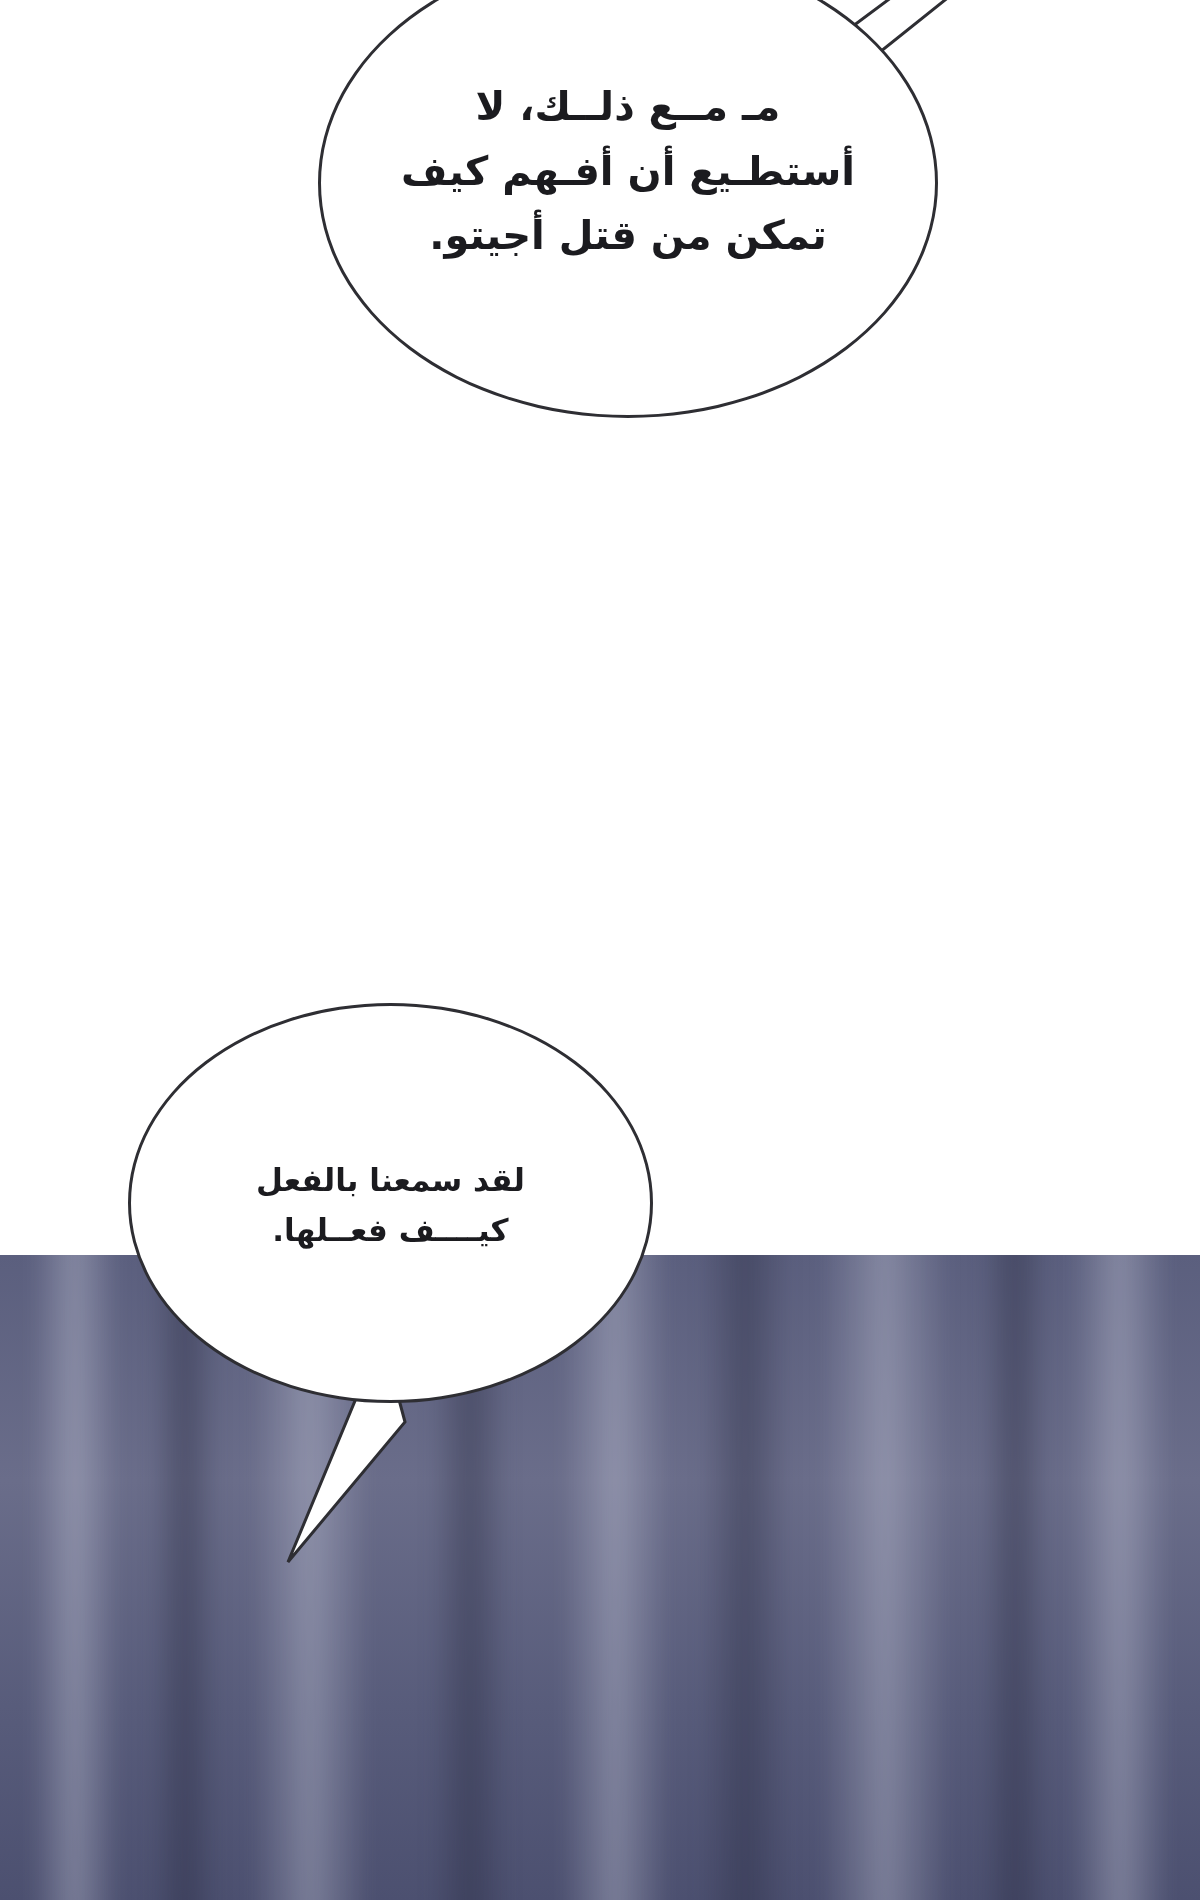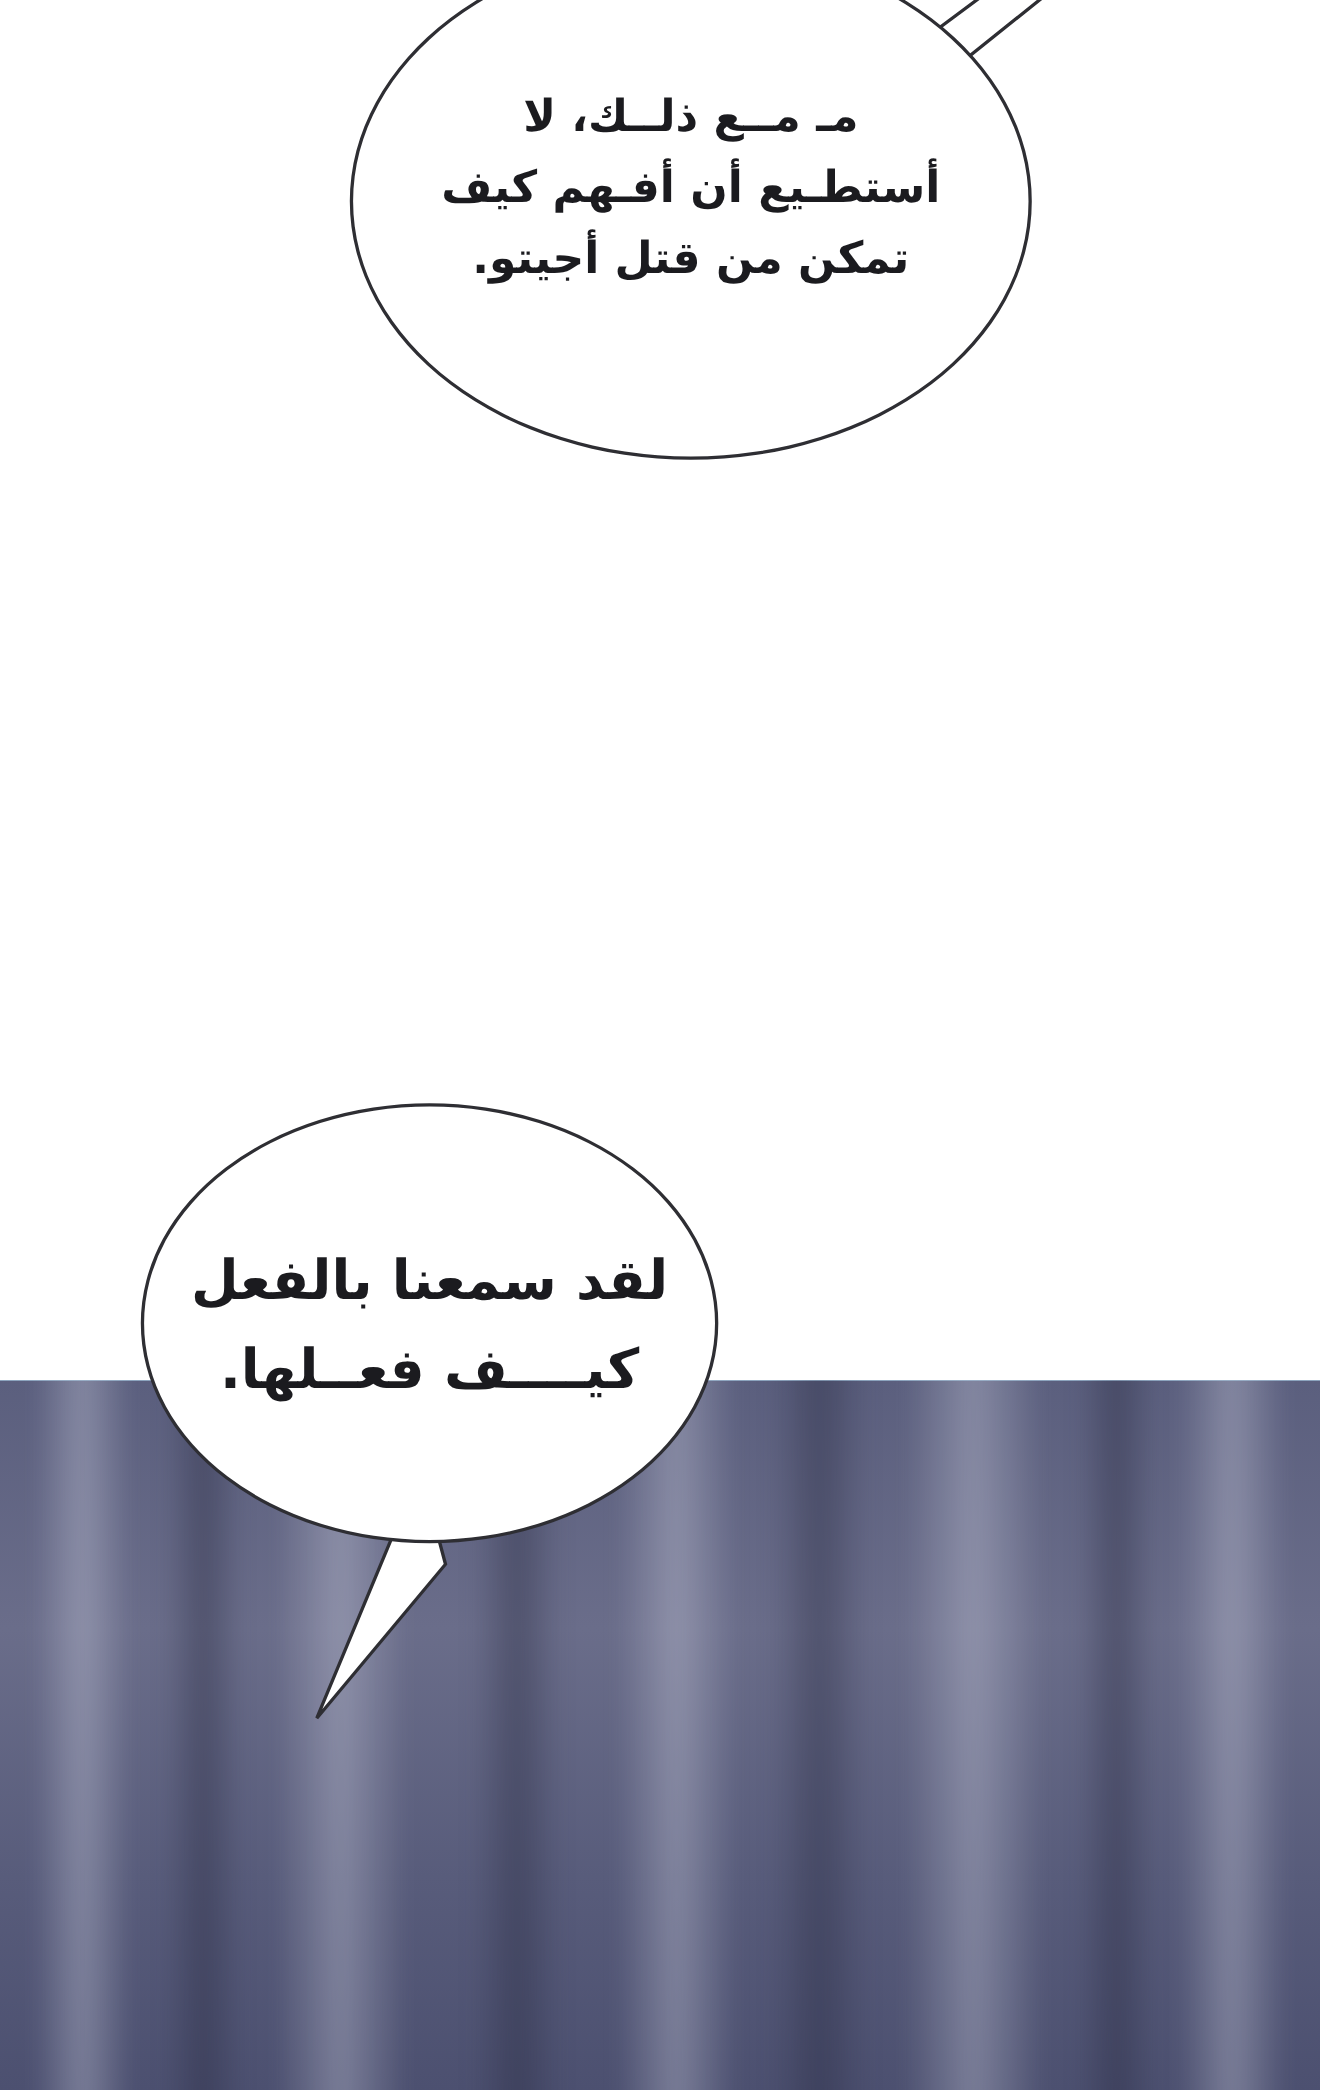--- a/index.html
+++ b/index.html
@@ -5,21 +5,21 @@
   html, body {
     margin: 0;
     padding: 0;
     background: #ffffff;
   }
   #page {
     position: relative;
     width: 1200px;
     height: 1900px;
     overflow: hidden;
-    background: #7dd3fc;
+    background: #a21caf;
     font-family: "DejaVu Sans", sans-serif;
   }
 
   
   .panel-white {
     position: absolute;
     left: 0;
     width: 1200px;
     background: #ffffff;
   }
@@ -76,21 +76,21 @@
     margin-top: -24px;
   }
 
   #balloon-bottom {
     left: 128px;
     top: 1003px;
     width: 525px;
     height: 400px;
   }
   #balloon-bottom .balloon-text {
-    font-size: 50px;
+    font-size: 31px;
     font-weight: 700;
     margin-top: 4px;
   }
 
   
   .tail {
     position: absolute;
   }
   .tail svg { display: block; }
 </style>

